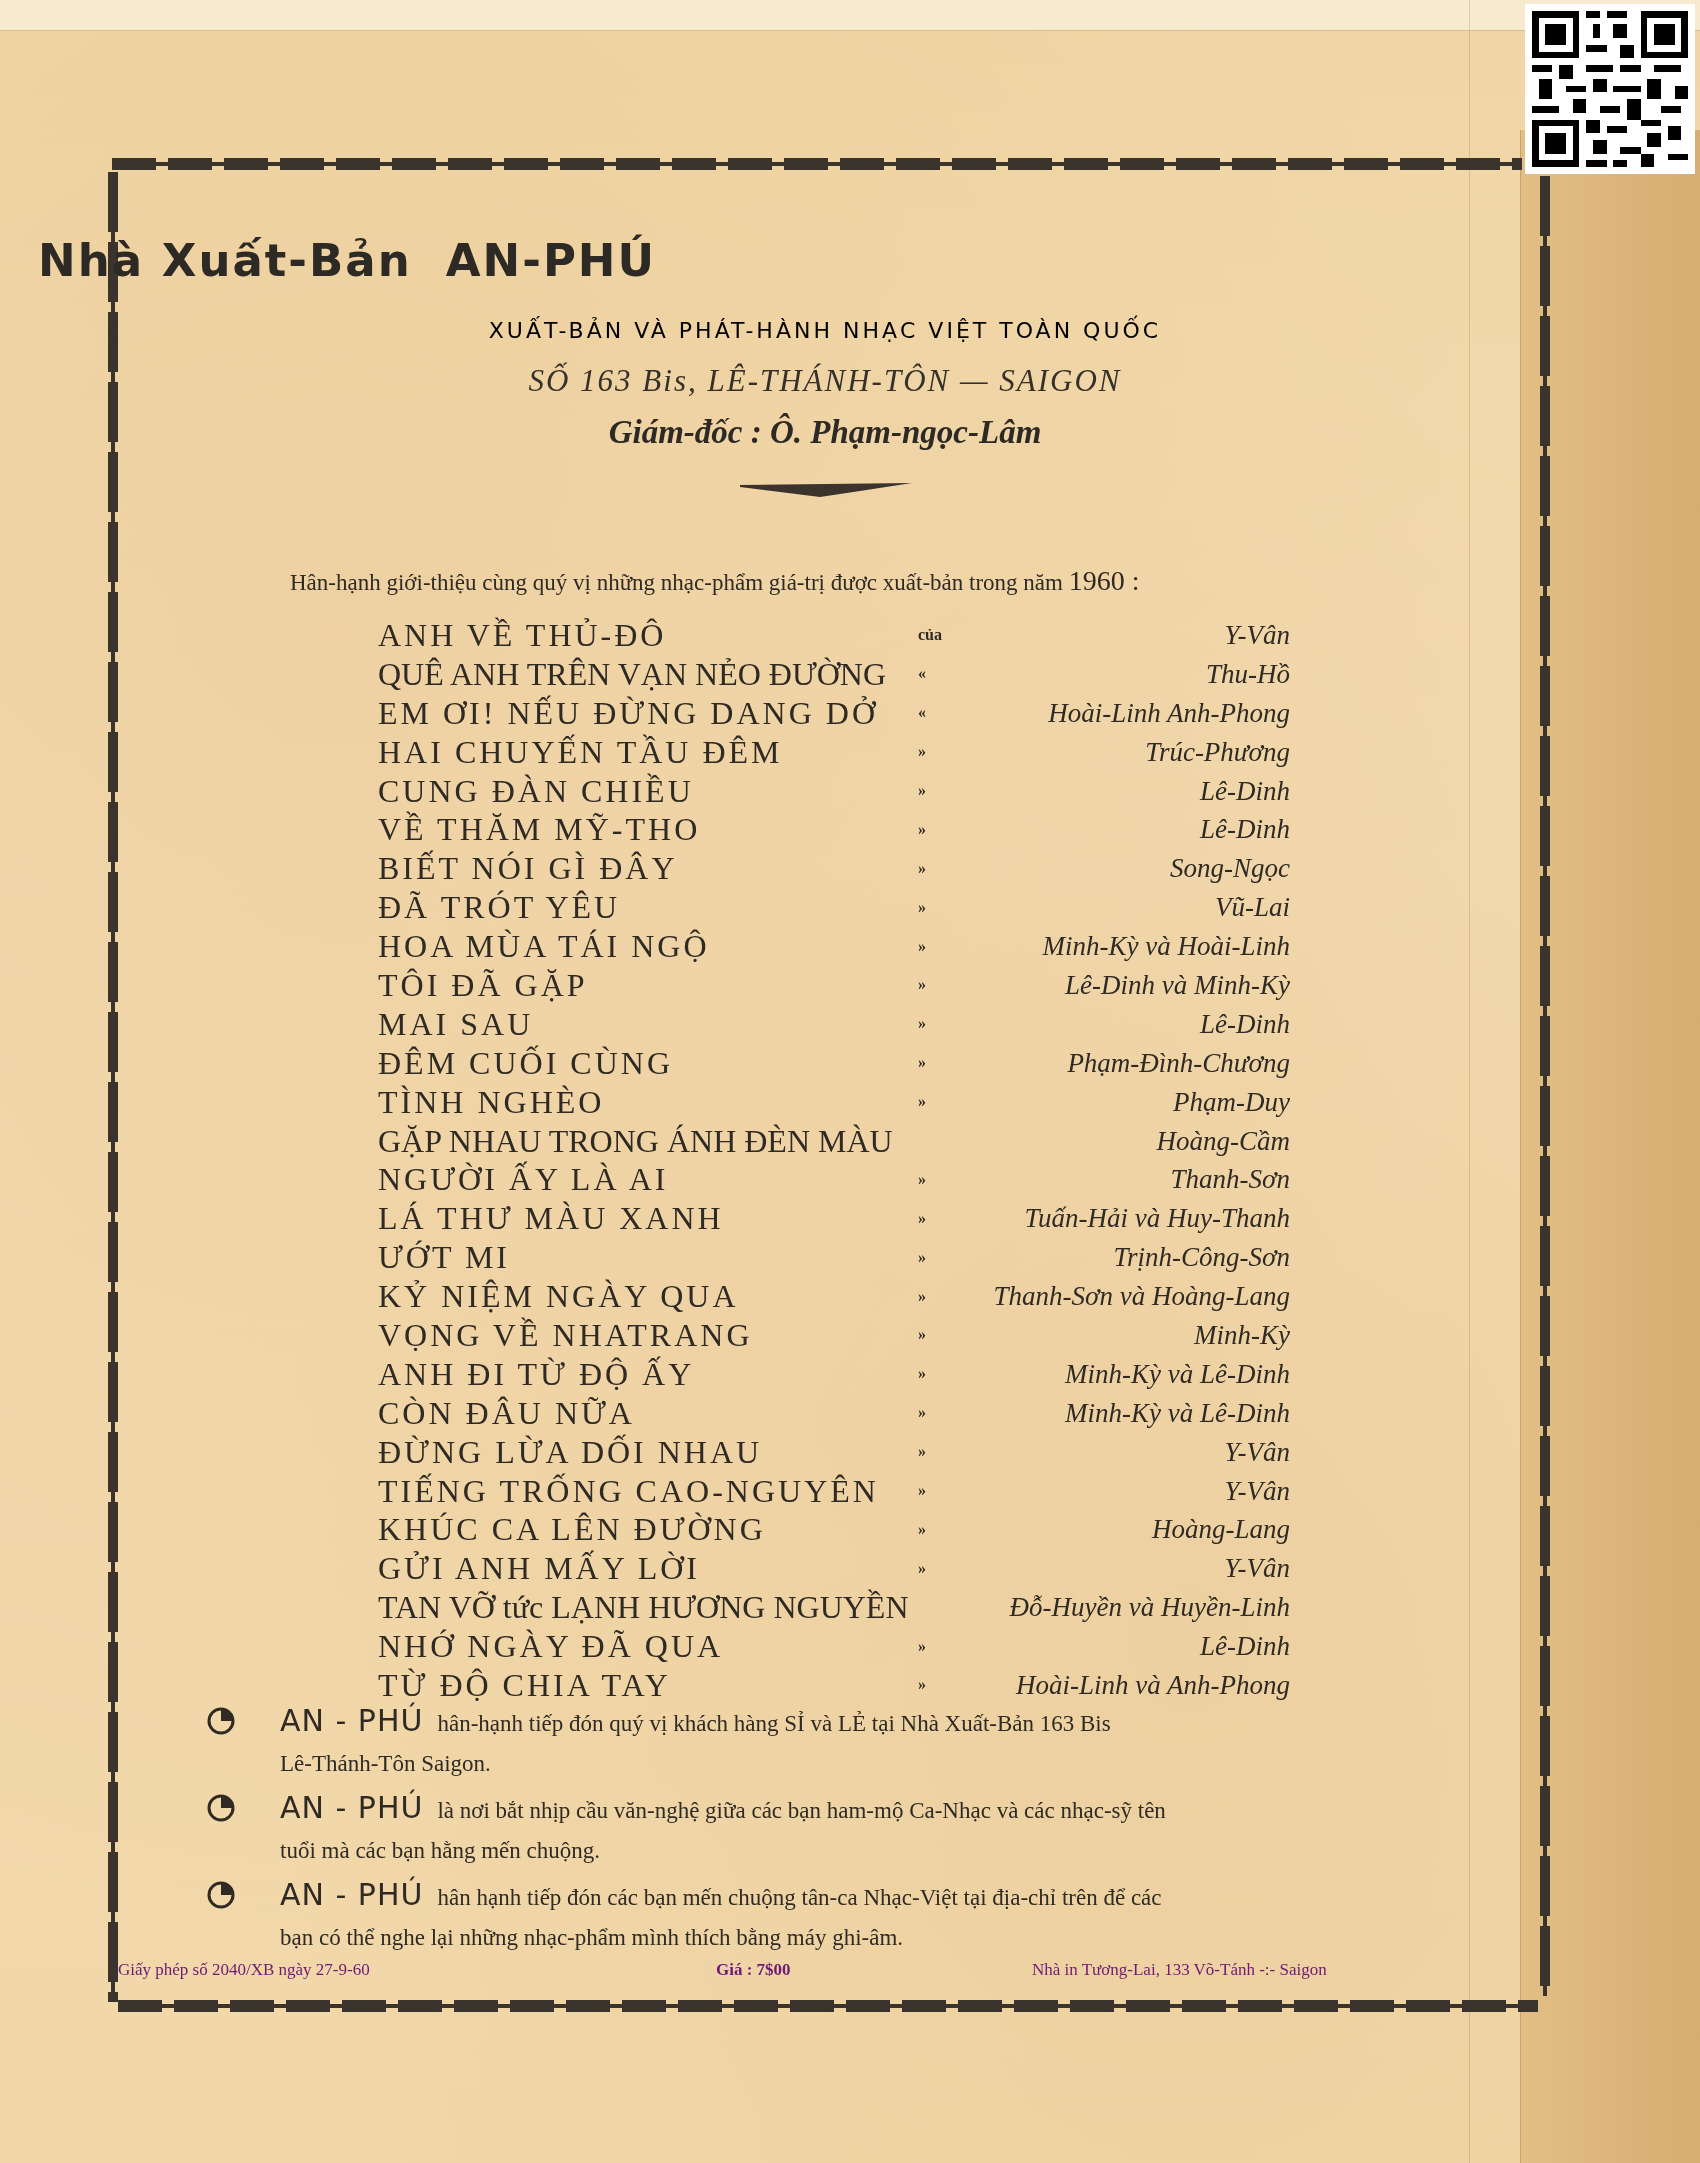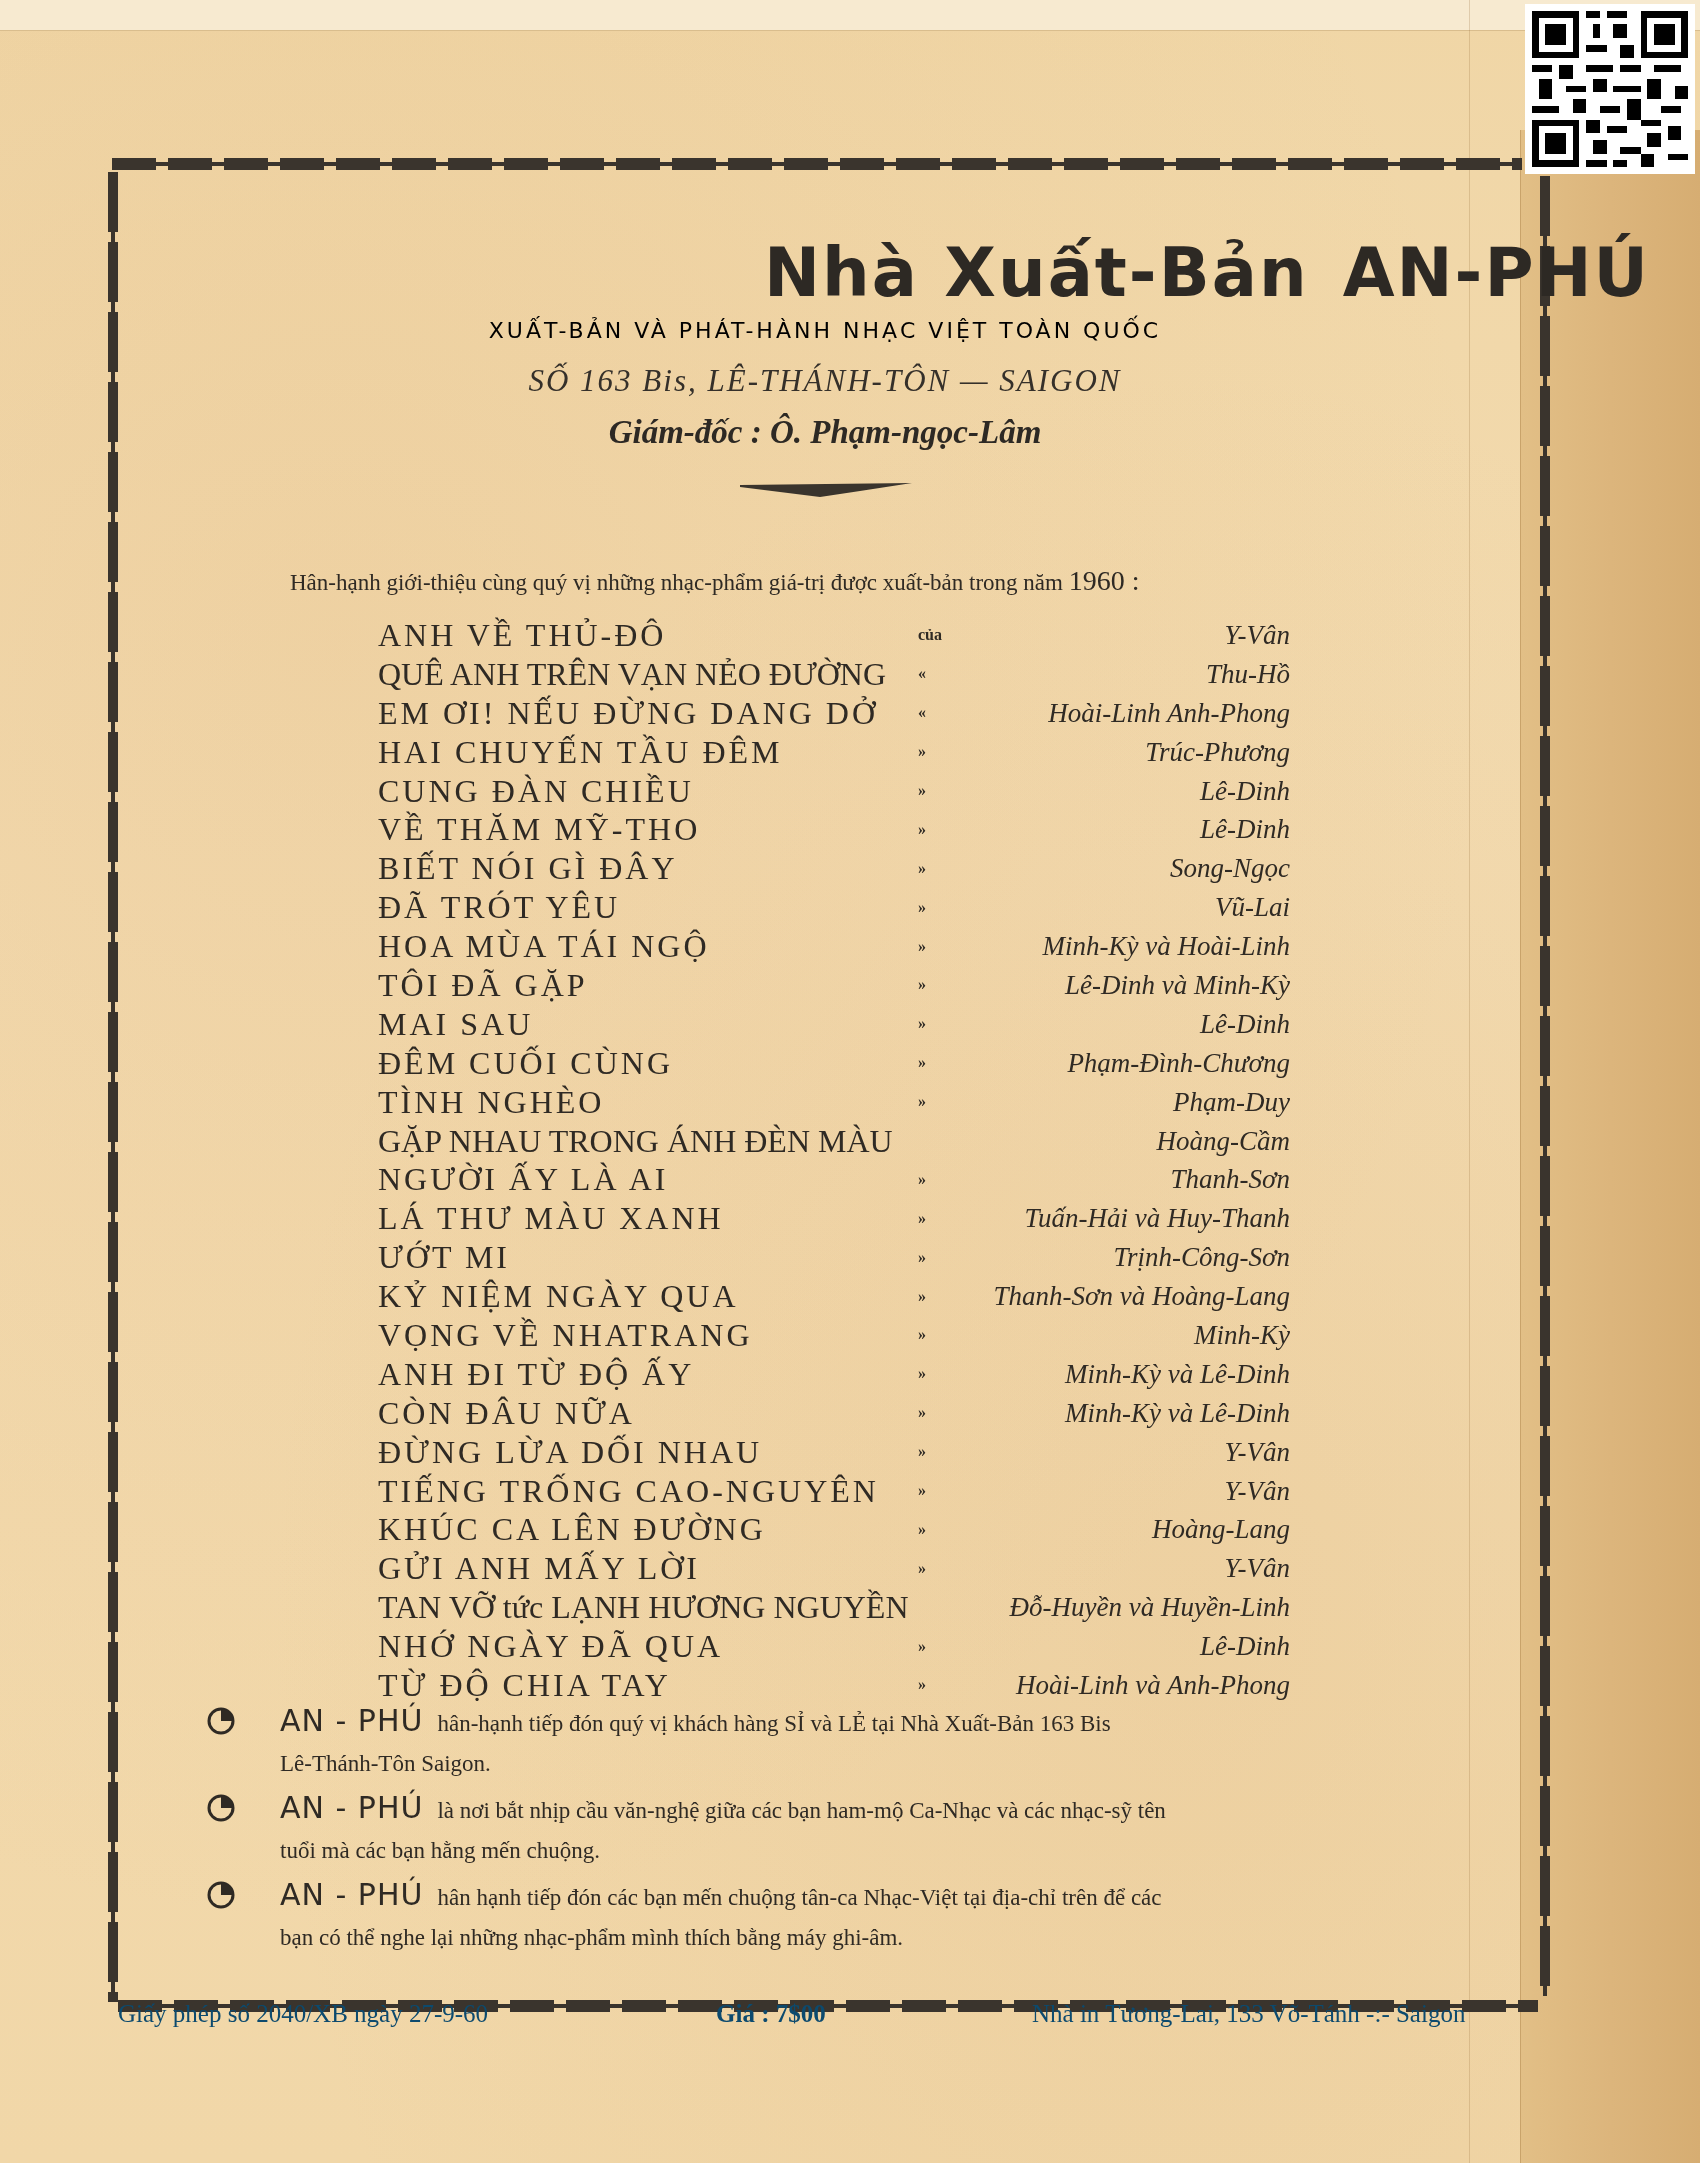--- a/index.html
+++ b/index.html
@@ -51,23 +51,23 @@
     background: repeating-linear-gradient(180deg, #3a342d 0 60px, transparent 60px 70px);
   }
   .frame-left::after, .frame-right::after {
     content:""; position:absolute; top:0; bottom:0; left:3px; width:4px; background:#3a342d;
   }
   .frame-left { left:108px; top:172px; height:1830px; }
   .frame-right { left:1540px; top:176px; height:1820px; }
 
   
   .title {
-    position:absolute; left:0; width:1650px; top:234px; text-align:right;
-    font-family:"DejaVu Sans", sans-serif; font-weight:bold; font-size:67px;
-    letter-spacing:2px; color:#2d2924;
+    position:absolute; left:0; width:1650px; top:234px; text-align:left;
+    font-family:"DejaVu Sans", sans-serif; font-weight:bold; font-size:45px;
+    letter-spacing:2px; color:#2d2924;padding-left:38px;
   }
   .title .gap { display:inline-block; width:34px; }
   .subtitle {
     position:absolute; left:0; width:1650px; top:318px; text-align:center;
     font-family:"DejaVu Sans", sans-serif; font-size:22px; letter-spacing:3px; color:#000000;
   }
   .address {
     position:absolute; left:0; width:1650px; top:363px; text-align:center;
     font-style:italic; font-size:31px; letter-spacing:2px; color:#35302a;
   }
@@ -103,21 +103,21 @@
   .notes { position:absolute; left:206px; top:1702px; width:1260px; }
   .note { position:relative; padding-left:74px; margin-bottom:6px; font-size:23px; line-height:38px; color:#2f2a24; }
   .note .bullet { position:absolute; left:0; top:4px; width:30px; height:30px; }
   .note .brand {
     font-family:"DejaVu Sans", sans-serif; font-weight:normal; font-size:30px; margin-right:14px; letter-spacing:1px;
   }
   .note .line2 { display:block; margin-top:2px; }
 
   
   .footer {
-    position:absolute; top:2000px; font-size:25px; color:#0c4a6e; white-space:nowrap;
+    position:absolute; top:1960px; font-size:17px; color:#701a75; white-space:nowrap;
   }
   .f-permit { left:118px; }
   .f-price { left:716px; font-weight:bold; }
   .f-printer { left:1032px; }
 </style>
 </head>
 <body>
 
 <div class="paper"></div>
 <div class="top-strip"></div>

